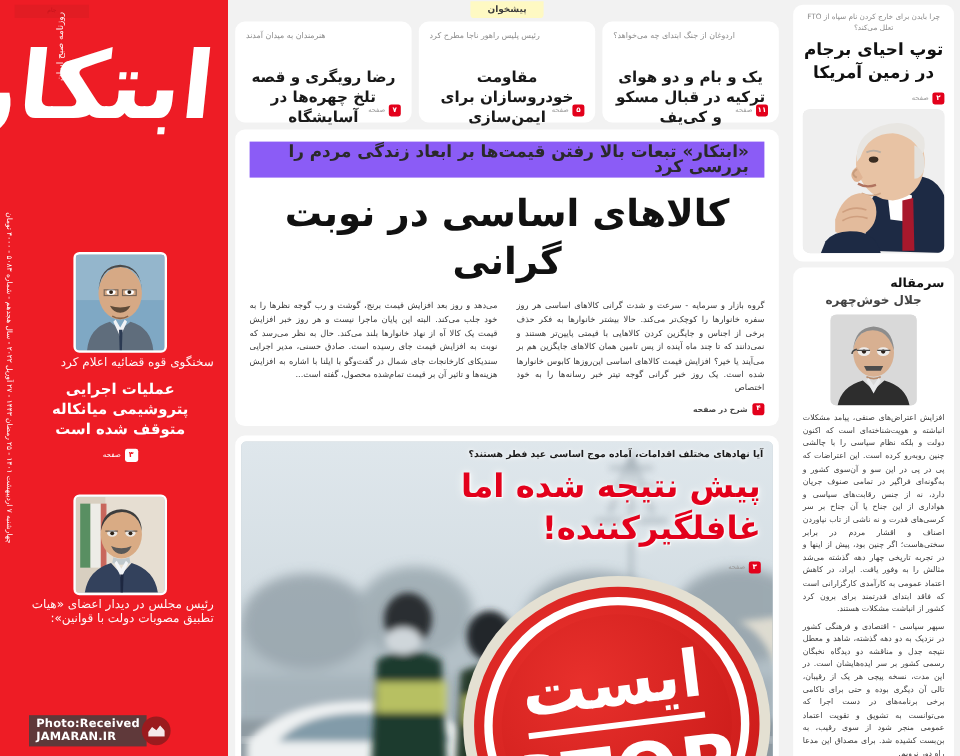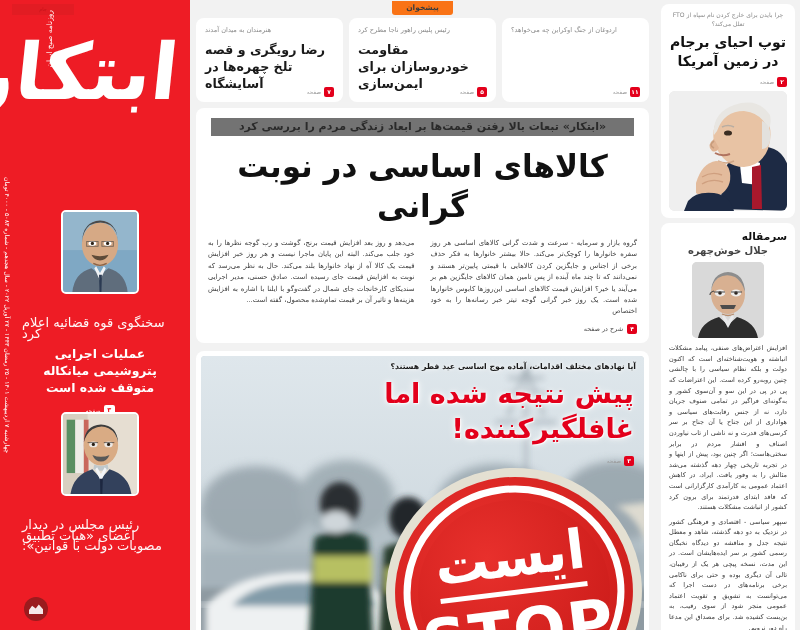--- a/index.html
+++ b/index.html
@@ -89,25 +89,25 @@
     margin: 0 auto;
     border-radius: 5px;
     border: 2px solid #ffffff;
     overflow: hidden;
     position: relative;
     background: #b9c6cf;
   }
   .side-photo .sp-svg { display:block; width:100%; height:100%; }
 
   .side-kicker {
-    margin-top: 24px;
+    margin-top: 4px;
     color: #ffffff;
-    font-size: 13px;
+    font-size: 10px;
     line-height: 10.5px;
-    text-align: left;
+    text-align: right;
     direction: rtl;
     opacity: .96;
   }
   .side-title {
     margin-top: 6px;
     color: #ffffff;
     font-size: 12.4px;
     font-weight: 700;
     line-height: 17px;
     text-align: center;
@@ -164,21 +164,21 @@
     position: absolute; left: 190px; top: 0;
     width: 465px; height: 108px;
     background: #f2f2f2;
     padding: 0 6px;
   }
   .strip-head {
     width: 100%; height: 15px;
     display: flex; justify-content: center; align-items: center;
   }
   .strip-head span {
-    background: #f97316;
+    background: #fef9c3;
     color: #3c3c3c;
     font-size: 7.5px; font-weight: 700;
     padding: 2px 14px 3px;
     border-radius: 0 0 3px 3px;
     direction: rtl;
   }
   .cards { display: flex; gap: 6px; margin-top: 3px; }
   .card {
     flex: 1 1 0;
     background: #ffffff;
@@ -189,26 +189,26 @@
     direction: rtl;
   }
   .card-kicker {
     color: #8a8a8a;
     font-size: 6.6px;
     line-height: 9px;
     text-align: left;
     direction: rtl;
   }
   .card-title {
-    margin-top: 6px;
+    margin-top: 20px;
     color: #1a1a1a;
     font-size: 12.6px;
     font-weight: 700;
     line-height: 17px;
-    text-align: left;
+    text-align: center;
     direction: rtl;
     letter-spacing: -.2px;
   }
   .card-badge {
     position: absolute; right: 9px; bottom: 5px;
     display: flex; align-items: center; gap: 3px;
     direction: rtl;
   }
   .cbadge-dot {
     width: 10px; height: 10px;
@@ -227,25 +227,25 @@
   }
   .lead {
     background: #ffffff;
     border-radius: 8px;
     padding: 10px 12px 9px;
     position: relative;
     direction: rtl;
   }
   .lead-kicker-wrap { display: flex; justify-content: center; }
   .lead-kicker {
-    background: #737373;
+    background: #8b5cf6;
     color: #2a2a2a;
-    font-size: 11px;
-    font-weight: 700;
-    padding: 3px 28px;
+    font-size: 14px;
+    font-weight: 700;
+    padding: 3px 13px;
     line-height: 12px;
     direction: rtl;
   }
   .lead-title {
     margin-top: 10px;
     color: #111111;
     font-size: 31px;
     font-weight: 700;
     line-height: 40px;
     text-align: center;
@@ -263,21 +263,21 @@
     font-size: 6.9px;
     line-height: 11.4px;
     text-align: justify;
     direction: rtl;
   }
   .lead-foot {
     margin-top: 6px;
     display: flex; align-items: center; gap: 4px;
     direction: rtl;
   }
-  .lead-foot .cbadge-label { font-size: 6.4px; color: #444; font-weight: 400; }
+  .lead-foot .cbadge-label { font-size: 6.4px; color: #444; font-weight: 700; }
 
   
   .photoblock {
     margin-top: 8px;
     background: #ffffff;
     border-radius: 8px;
     padding: 5px;
     height: 330px;
   }
   .photo {
@@ -466,31 +466,36 @@
           <path d="M8 84 Q11 64 31 58 L40 68 L49 58 Q69 64 72 84Z" fill="#33415c"></path>
           <path d="M34 58 L40 71 L46 58 L44 56 L40 63 L36 56Z" fill="#f2f4f7"></path>
           <path d="M39 68 L42 68 L41.4 84 L39.4 84Z" fill="#1d2740"></path>
         </svg>
       </div>
       <div class="side-kicker">رئیس مجلس در دیدار اعضای «هیات تطبیق مصوبات دولت با قوانین»:</div>
     </div>
 
     <div class="watermark">
       <div class="wm-logo"></div>
+      <div class="wm-text">
+        <div class="wm-line">Photo:Received</div>
+        <div class="wm-line">JAMARAN.IR</div>
+      </div>
     </div>
   </div>
 
   <div class="topstrip">
     <div class="strip-head">
       <span>پیشخوان</span>
     </div>
     <div class="cards">
 
       <div class="card">
-        <div class="card-kicker">اردوغان از جنگ اوکراین چه می‌خواهد؟</div>
+        <div class="card-kicker">اردوغان از جنگ ابتدای چه می‌خواهد؟</div>
+        <div class="card-title">یک و بام و دو هوای ترکیه در قبال مسکو و کی‌یف</div>
         <div class="card-badge">
           <span class="cbadge-dot">۱۱</span>
           <span class="cbadge-label">صفحه</span>
         </div>
       </div>
 
       <div class="card">
         <div class="card-kicker">رئیس پلیس راهور ناجا مطرح کرد</div>
         <div class="card-title">مقاومت خودروسازان برای ایمن‌سازی</div>
         <div class="card-badge">

